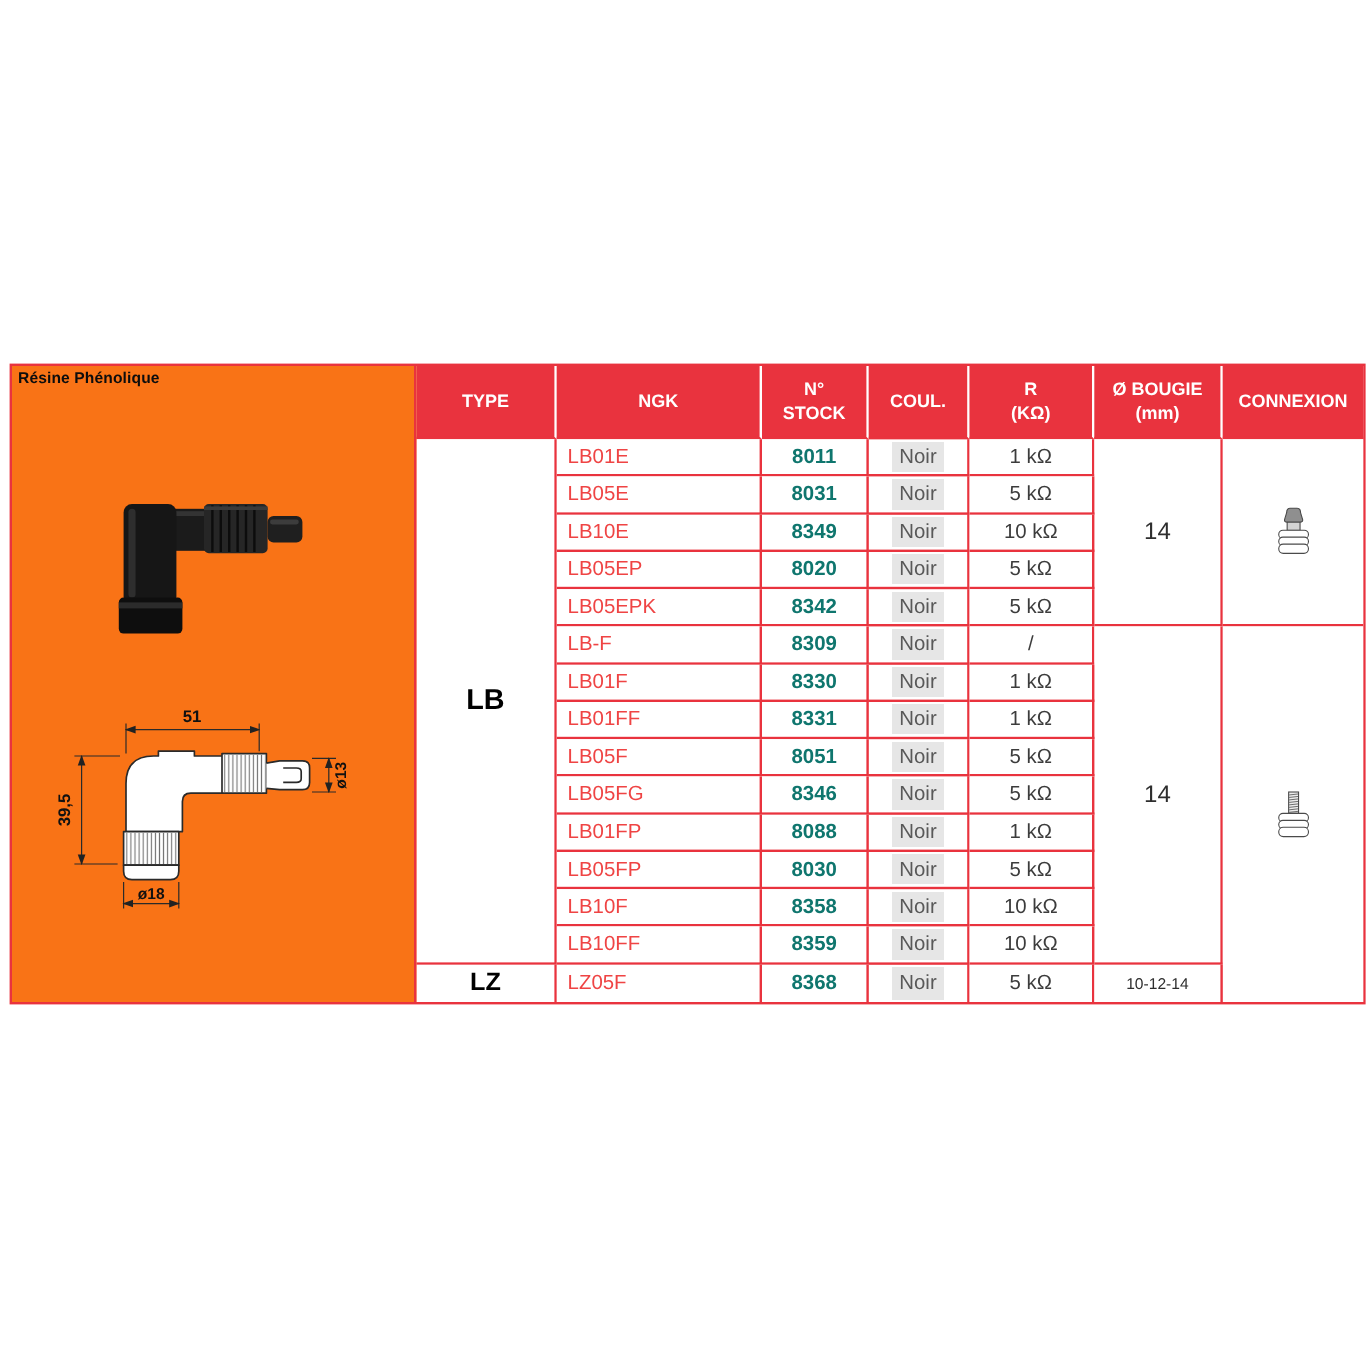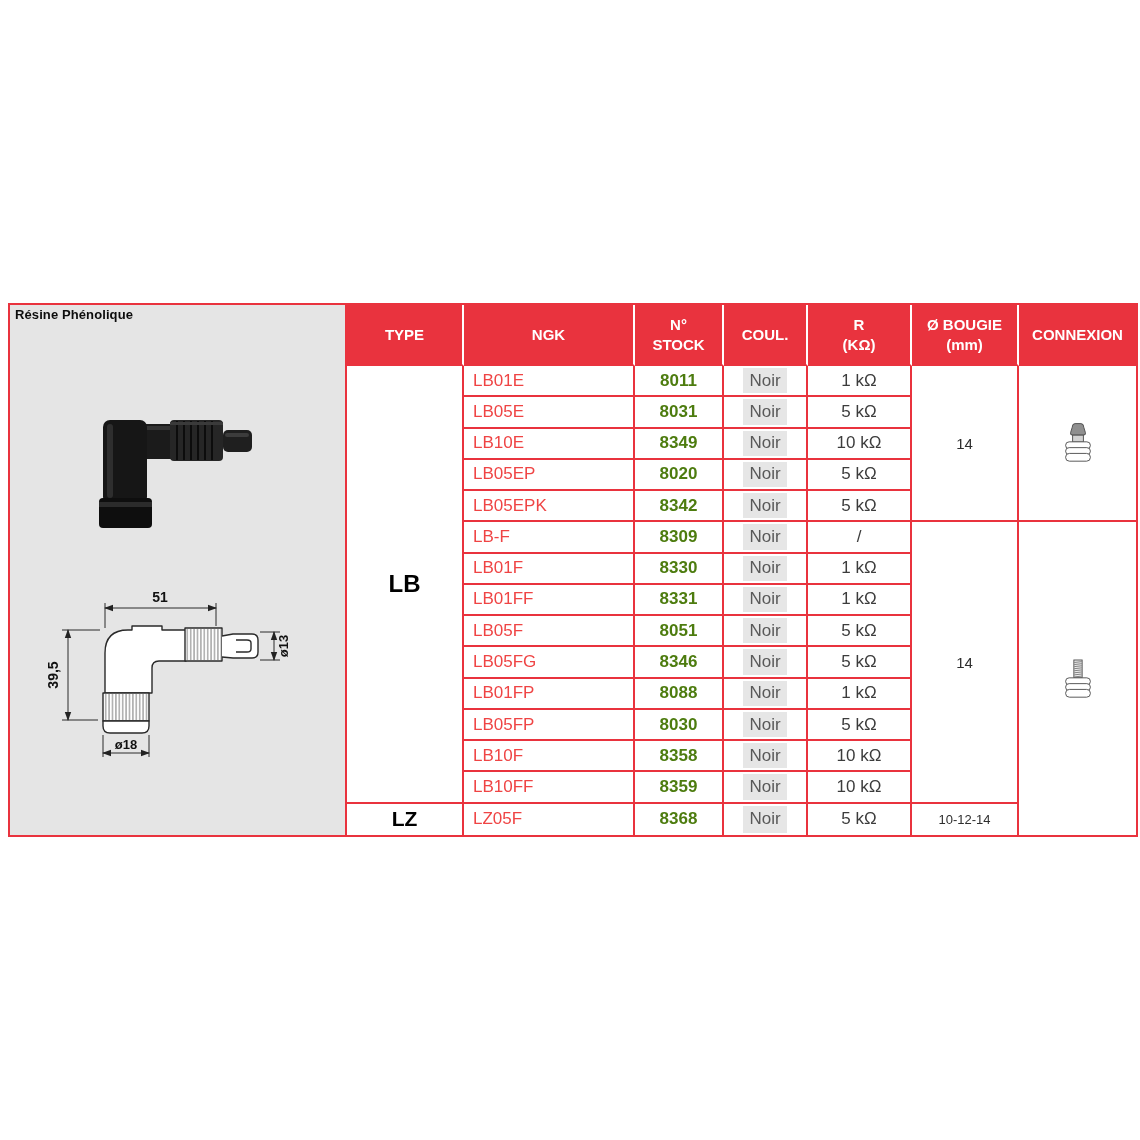--- a/index.html
+++ b/index.html
@@ -8,21 +8,21 @@
     width:1140px;height:1140px;background:#ffffff;position:relative;
     font-family:"Liberation Sans", sans-serif;
     -webkit-font-smoothing:antialiased;
   }
   .catalog{
     position:absolute;left:8px;top:303px;width:1126px;height:530px;
     border:2px solid #e9333e;display:flex;background:#fff;
   }
   .left-panel{
     width:337px;box-sizing:border-box;border-right:2px solid #e9333e;
-    position:relative;background:#e5e5e5;flex:none;
+    position:relative;background:#f97316;flex:none;
   }
   .panel-title{
     position:absolute;left:5px;top:2px;font-size:13px;font-weight:bold;
     color:#0d0d0d;letter-spacing:.1px;
   }
   .photo-svg{position:absolute;left:80px;top:103px;}
   .drawing-svg{position:absolute;left:26px;top:268px;}
 
   table.spec{
     border-collapse:separate;border-spacing:0;table-layout:fixed;
@@ -35,28 +35,28 @@
   }
   th.last{border-right:none;}
   td{
     border-right:2px solid #e9333e;border-bottom:2px solid #e9333e;
     text-align:center;vertical-align:middle;padding:0;
     font-size:17px;color:#3c3c3c;background:#fff;overflow:hidden;
   }
   td.last{border-right:none;}
   td.bottom{border-bottom:none;margin-top:32px;}
   td.ngk{text-align:left;padding-left:9px;color:#ef4444;}
-  td.stock{font-weight:bold;color:#4d7c0f;}
+  td.stock{font-weight:bold;color:#0f766e;}
   td.coul{
     padding:2px 19px;background:#e6e6e6;background-clip:content-box;
     color:#595959;
   }
   td.type{font-size:24px;font-weight:bold;color:#000;}
   td.type-lz{font-size:21px;font-weight:bold;color:#000;}
-  td.bougie{font-size:15px;color:#2e2e2e;}
+  td.bougie{font-size:20px;color:#2e2e2e;}
   td.bougie-small{font-size:13px;color:#2e2e2e;}
   td.connexion{vertical-align:middle;}
   .icon-wrap{display:flex;align-items:center;justify-content:center;}
   thead tr{height:61px;}
   tbody tr{height:31px;}
 </style>
 </head>
 <body>
 
 <div class="catalog">

